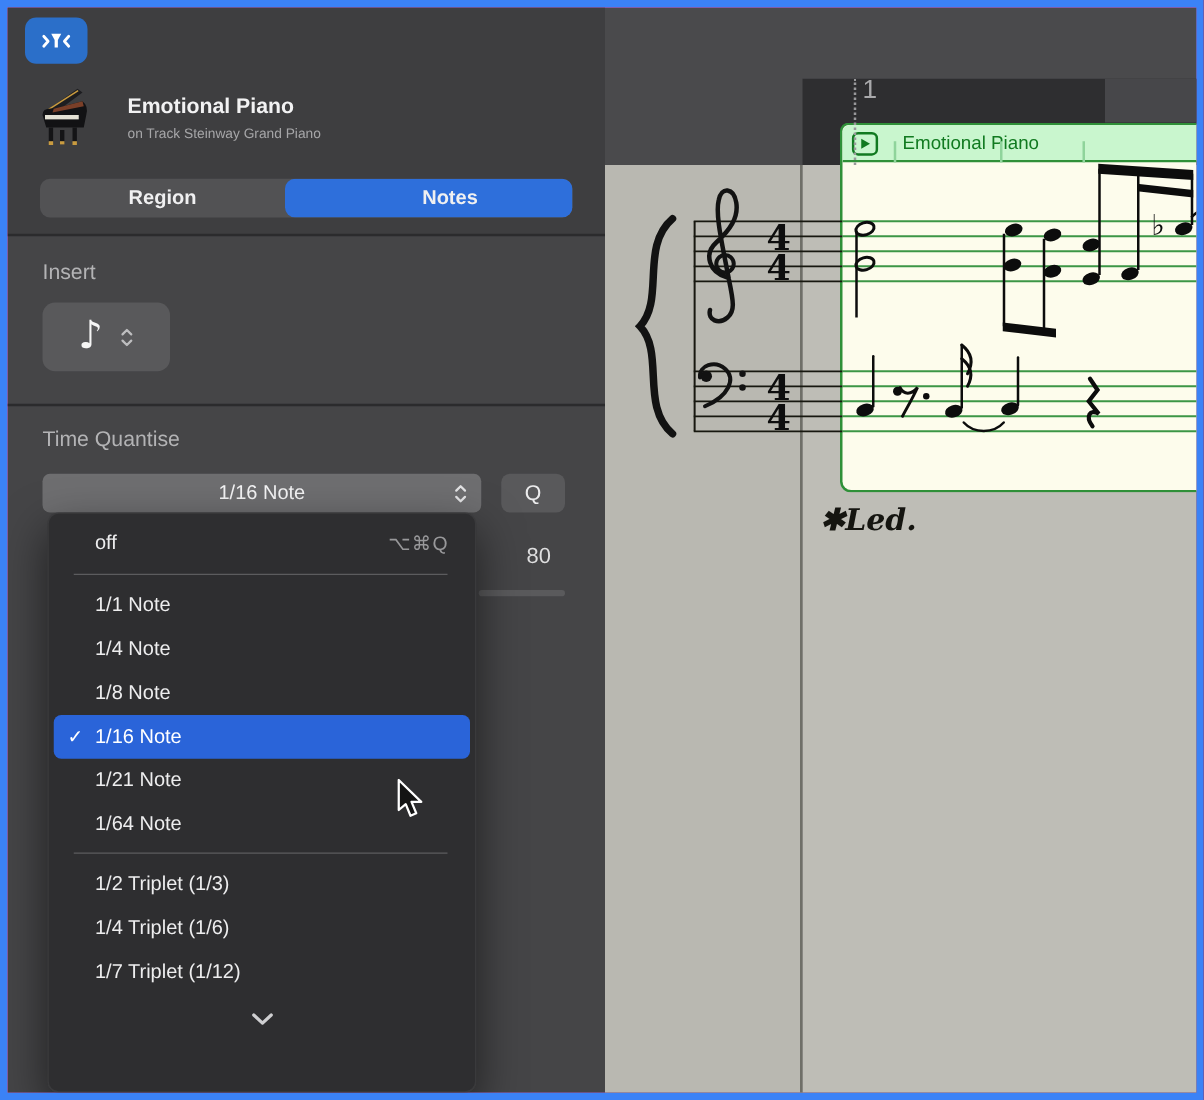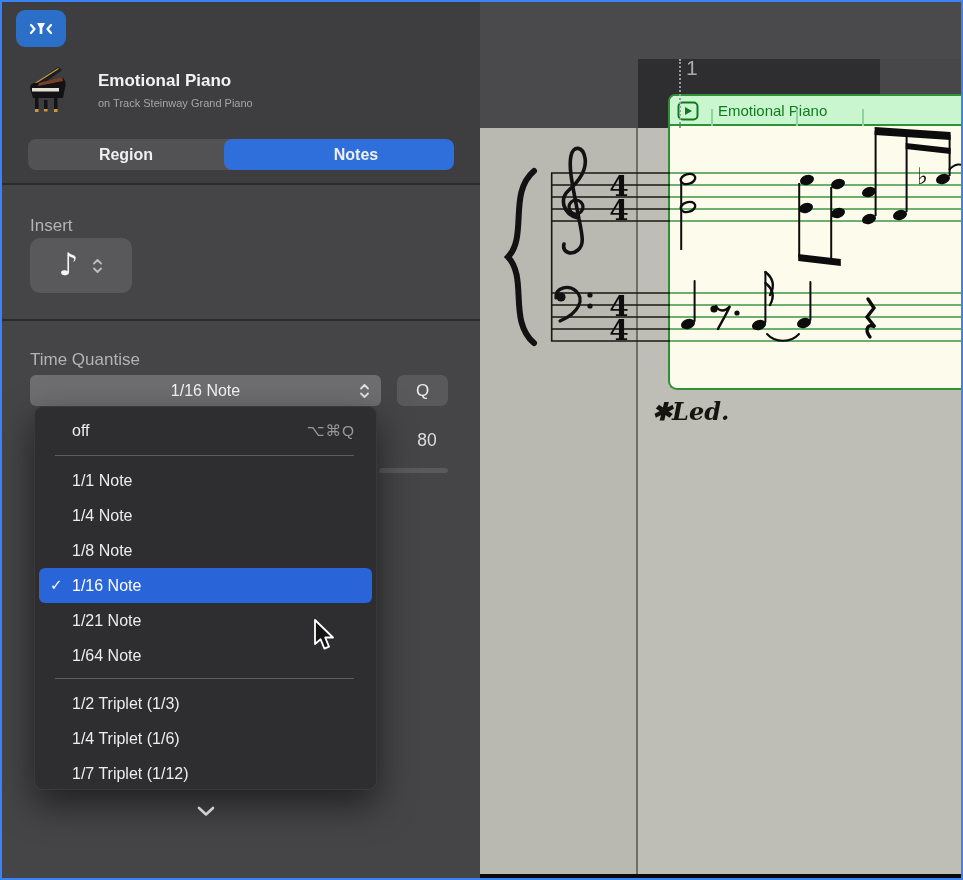--- a/index.html
+++ b/index.html
@@ -1,51 +1,51 @@
 <!DOCTYPE html>
 <html><head>
 <meta charset="utf-8">
 <style>
   html,body{margin:0;padding:0;background:#1a1a1a;}
   *{box-sizing:border-box;}
   #stage{position:relative;width:963px;height:880px;background:#ec4899;overflow:hidden;
-         border:2px solid #3b82f6;font-family:"Liberation Sans","DejaVu Sans",sans-serif;
+         border:6px solid #3b82f6;font-family:"Liberation Sans","DejaVu Sans",sans-serif;
          -webkit-font-smoothing:antialiased;}
   .abs{position:absolute;}
 
   
   .inspector{left:0;top:0;width:478px;height:880px;background:#454547;}
   .insp-top{left:0;top:0;width:478px;height:181px;background:#3e3e40;}
   .hdiv{left:0;width:478px;height:2px;background:#2b2b2d;}
 
   .filter-btn{left:14px;top:8px;width:50px;height:37px;background:#2b6fc9;border-radius:9px;
               display:flex;align-items:center;justify-content:center;}
   .track-title{left:96px;top:69px;font-size:17px;font-weight:bold;color:#f2f2f3;}
   .track-sub{left:96px;top:95px;font-size:11px;color:#a6a6a8;}
 
   .tabs{left:26px;top:137px;width:426px;height:31px;background:#525254;border-radius:8px;display:flex;overflow:hidden;}
   .tab{flex:1;display:flex;align-items:center;justify-content:center;font-size:16px;font-weight:bold;color:#f0f0f1;}
   .tab.active{background:#2e6fdb;border-radius:8px;padding-left:34px;}
 
-  .sec-label{font-size:17px;color:#b3b3b5;margin-top:12px;}
+  .sec-label{font-size:17px;color:#b3b3b5;}
   .insert-btn{left:28px;top:236px;width:102px;height:55px;background:#59595b;border-radius:10px;
               display:flex;align-items:center;justify-content:center;gap:14px;}
   .note-glyph{font-size:31px;color:#f5f5f5;font-family:"DejaVu Sans",sans-serif;transform:translateY(-2px);}
 
   .tq-dd{left:28px;top:373px;width:351px;height:31px;background:#6e6e70;border-radius:6px;
          display:flex;align-items:center;justify-content:center;}
   .tq-dd .val{font-size:16px;color:#f4f4f5;}
   .tq-dd .chev{position:absolute;right:11px;top:8px;}
   .q-btn{left:395px;top:373px;width:51px;height:31px;background:#59595b;border-radius:7px;
          display:flex;align-items:center;justify-content:center;font-size:17px;color:#ececed;}
   .vel-val{left:404px;top:428px;width:42px;text-align:center;font-size:17.5px;color:#dededf;}
   .vel-slider{left:377px;top:466px;width:69px;height:5px;border-radius:3px;background:#5a5a5c;}
 
   
-  .menu{left:32px;top:404px;width:343px;height:384px;background:rgba(46,46,48,0.985);border-radius:9px;
+  .menu{left:32px;top:404px;width:343px;height:464px;background:rgba(46,46,48,0.985);border-radius:9px;
         box-shadow:0 14px 36px rgba(0,0,0,.55), 0 0 0 1px rgba(255,255,255,.06) inset;
         padding-top:6px;z-index:20;}
   .mrow{height:35px;display:flex;align-items:center;padding:0 22px 0 38px;font-size:16px;color:#ededee;position:relative;}
   .mrow.first{height:38px;}
   .mrow .sc{margin-left:auto;color:#98989a;font-size:15.5px;letter-spacing:1px;}
   .mdiv{height:1px;background:#5c5c5e;margin:5px 23px 7px 21px;}
   .mrow.sel{margin:0 5px;padding-left:33px;background:#2a64d9;border-radius:6px;color:#ffffff;}
   .mrow.sel .chk{position:absolute;left:11px;top:8px;font-size:15px;font-weight:bold;
                  font-family:"DejaVu Sans",sans-serif;}
   .more{height:32px;display:flex;align-items:center;justify-content:center;margin-top:4px;}

